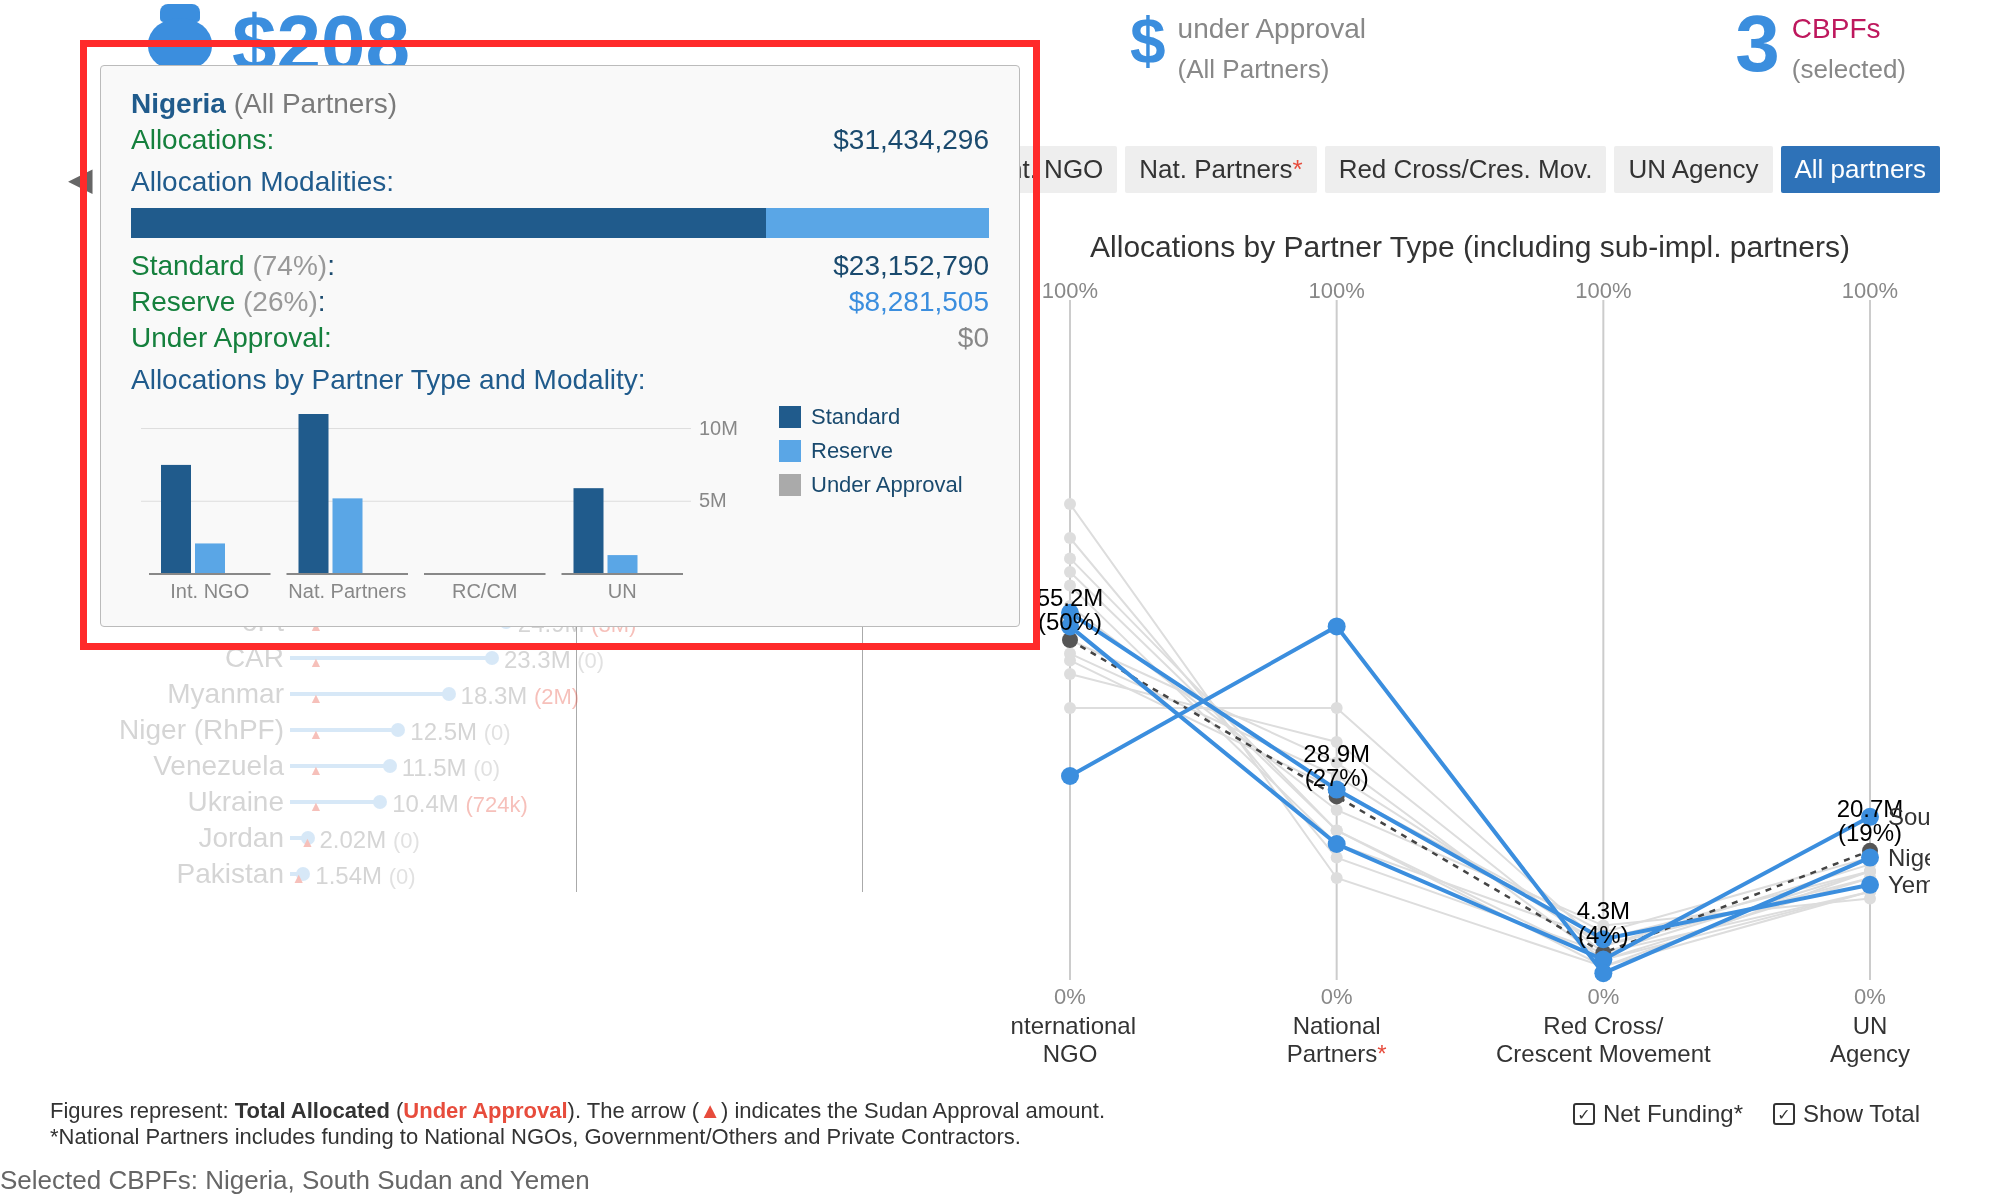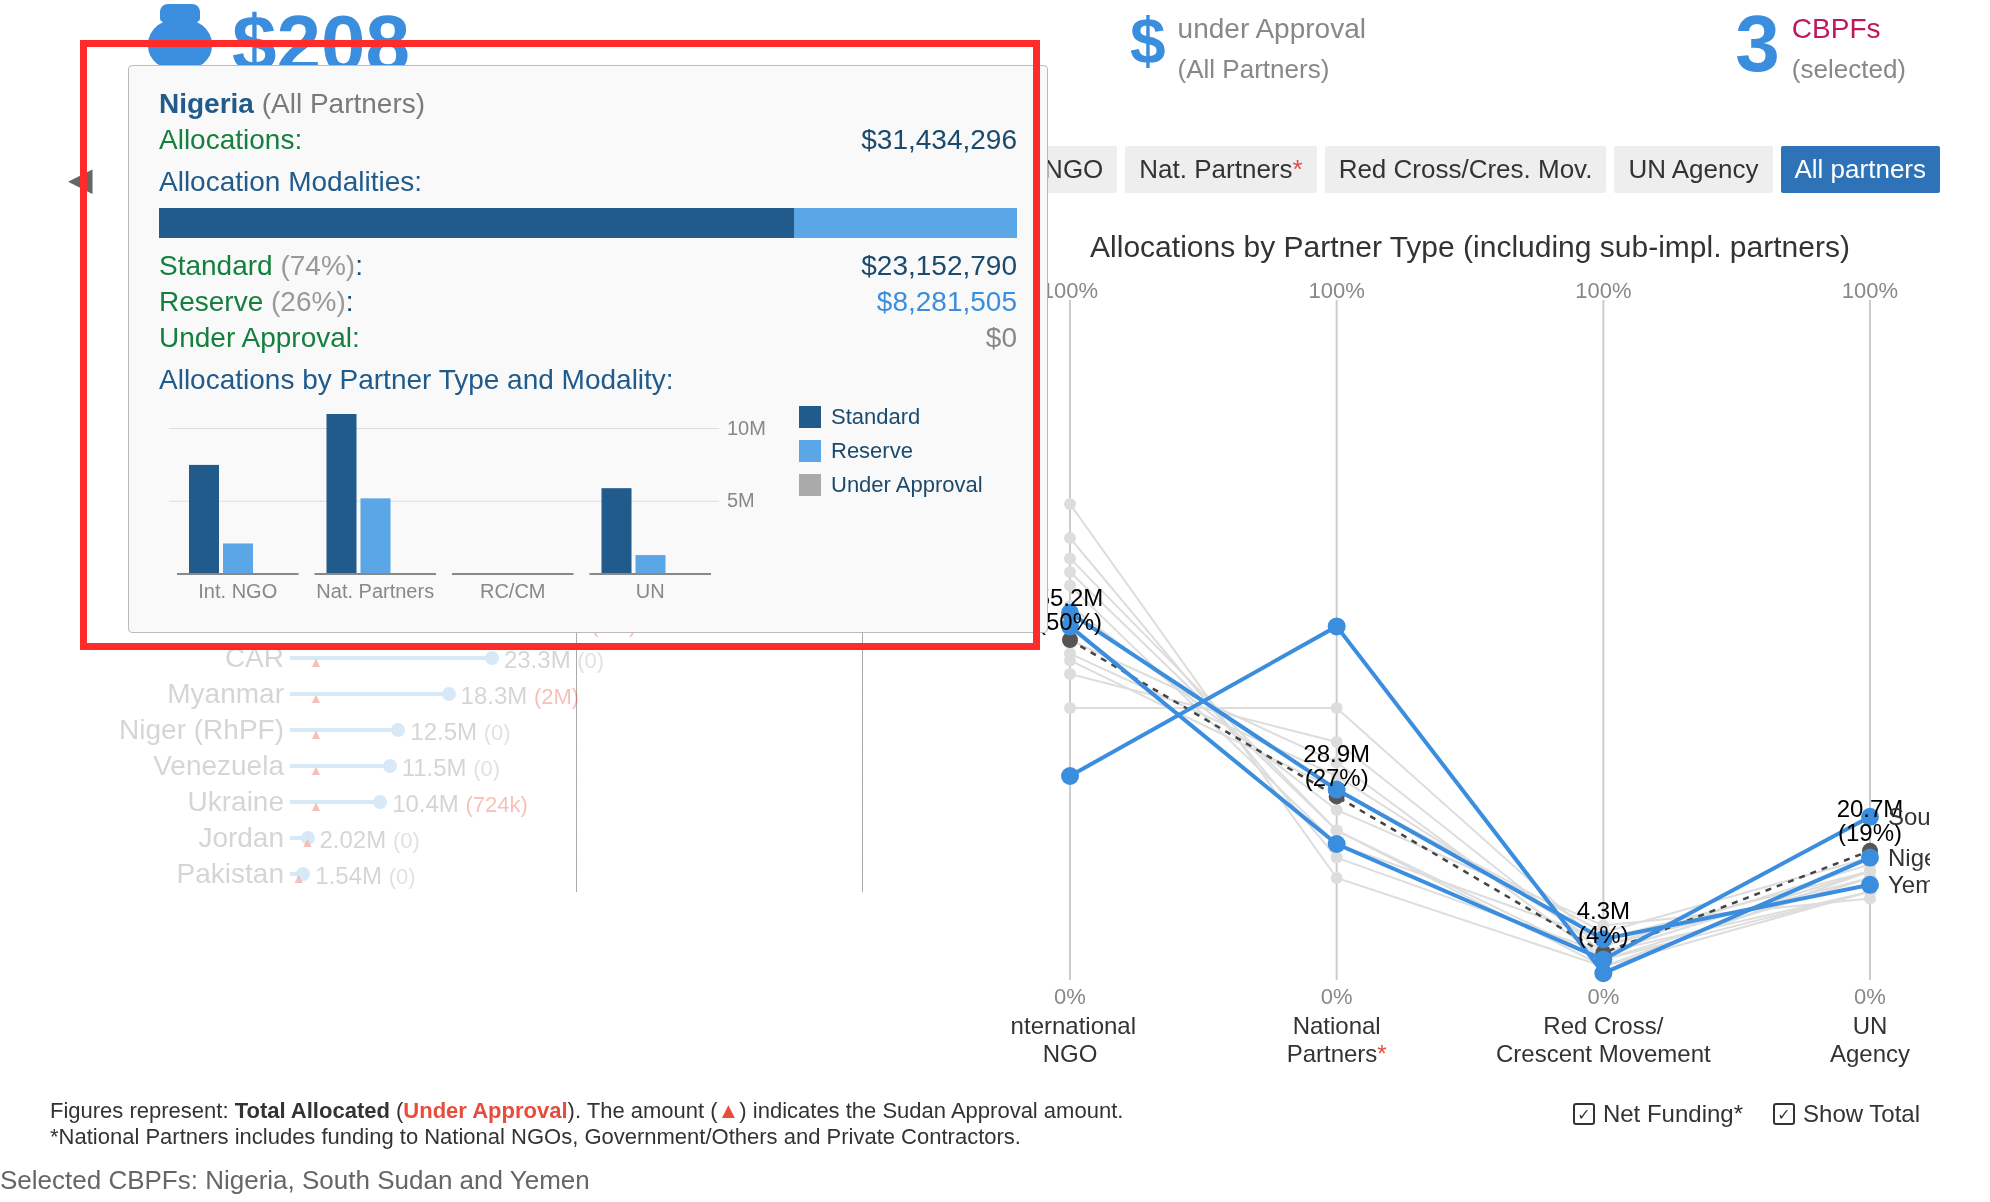--- a/index.html
+++ b/index.html
@@ -10,36 +10,36 @@
   .hdr-big { font-size: 80px; font-weight: 700; color: #3b8ede; line-height: 1; }
   .hdr-sub { color: #888; font-size: 28px; line-height: 1.2; padding-top: 8px; }
   .hdr-sub.small { font-size: 26px; }
   .moneybag { width: 80px; height: 70px; position: relative; }
   .moneybag::before { content: ''; position: absolute; top: 0; left: 20px; width: 40px; height: 18px; background: #3b8ede; border-radius: 8px 8px 4px 4px; }
   .moneybag::after { content: ''; position: absolute; top: 14px; left: 8px; width: 64px; height: 52px; background: #3b8ede; border-radius: 50% 50% 45% 45%; }
   .dollar-glyph { font-size: 64px; font-weight: 700; color: #3b8ede; }
   
   .chevron-left { position: absolute; left: 68px; top: 160px; font-size: 32px; color: #666; }
   
-  .tooltip { position: absolute; left: 100px; top: 65px; width: 920px; background: #f9f9f9; border: 1px solid #bbb; border-radius: 4px; padding: 22px 30px 24px; z-index: 100; margin-left: 28px; }
+  .tooltip { position: absolute; left: 100px; top: 65px; width: 920px; background: #f9f9f9; border: 1px solid #bbb; border-radius: 4px; padding: 22px 30px 18px; z-index: 100; }
   .red-box { position: absolute; left: 80px; top: 40px; width: 960px; height: 610px; border: 7px solid #ff2a2a; z-index: 200; pointer-events: none; }
   .tt-title { font-size: 28px; color: #1a4a6e; margin-bottom: 4px; }
   .tt-title .country { font-weight: 700; color: #205b8c; }
   .tt-title .partners { color: #7a7a7a; }
   .tt-row { display: flex; justify-content: space-between; font-size: 28px; color: #1a4a6e; margin-bottom: 4px; }
   .tt-label { color: #15803d; text-align: center; }
   .tt-val { color: #1a4a6e; }
   .tt-val.blue { color: #3b8ede; }
   .tt-val.grey { color: #888; }
   .pct { color: #999; }
   .tt-bar { width: 100%; height: 30px; display: flex; margin: 10px 0 12px; }
   .tt-bar .std { background: #205b8c; }
   .tt-bar .res { background: #5aa6e6; }
   .tt-sec { font-size: 28px; color: #205b8c; margin: 10px 0 8px; }
-  .mini-chart-wrap { display: flex; gap: 20px; }
+  .mini-chart-wrap { display: flex; gap: 28px; }
   .mini-chart { position: relative; }
   .mini-legend { font-size: 22px; color: #1a4a6e; }
   .mini-legend .row { display: flex; align-items: center; gap: 10px; margin-bottom: 8px; }
   .mini-legend .sw { width: 22px; height: 22px; }
   .sw.std { background: #205b8c; } .sw.res { background: #5aa6e6; } .sw.ua { background: #aaa; }
   
   .filter-tabs { position: absolute; right: 50px; top: 146px; display: flex; gap: 8px; }
   .filter-tabs .tab { background: #eee; color: #333; padding: 8px 14px; font-size: 26px; border-radius: 2px; }
   .filter-tabs .tab.active { background: #2e72b8; color: #fff; }
   .ast { color: #e74c3c; }
@@ -398,21 +398,21 @@
       <text x="860" y="536.8" font-size="24" fill="#000" text-anchor="middle">20.7M</text>
       <text x="860" y="560.8" font-size="24" fill="#000" text-anchor="middle">(19%)</text>
       <text x="878" y="544.8" font-size="24" fill="#333" text-anchor="start">South Sudan</text>
       <text x="878" y="585.6" font-size="24" fill="#333" text-anchor="start">Nigeria</text>
       <text x="878" y="612.8" font-size="24" fill="#333" text-anchor="start">Yemen</text>
     </svg>
 </div>
 
 <div class="footnotes">
   <div>
-    <span>Figures represent: </span><b>Total Allocated</b><span> (</span><span class="ua">Under Approval</span><span>). The amount (</span><span class="tri">▲</span><span>) indicates the Sudan Approval amount.</span>
+    <span>Figures represent: </span><b>Total Allocated</b><span> (</span><span class="ua">Under Approval</span><span>). The arrow (</span><span class="tri">▲</span><span>) indicates the Sudan Approval amount.</span>
   </div>
   <div>*National Partners includes funding to National NGOs, Government/Others and Private Contractors.</div>
 </div>
 <div class="selected-line">Selected CBPFs: Nigeria, South Sudan and Yemen</div>
 
 <div class="checkboxes">
   <div class="cb">
       <div class="cb-box">✓</div>
       <span>Net Funding*</span>
     </div>

